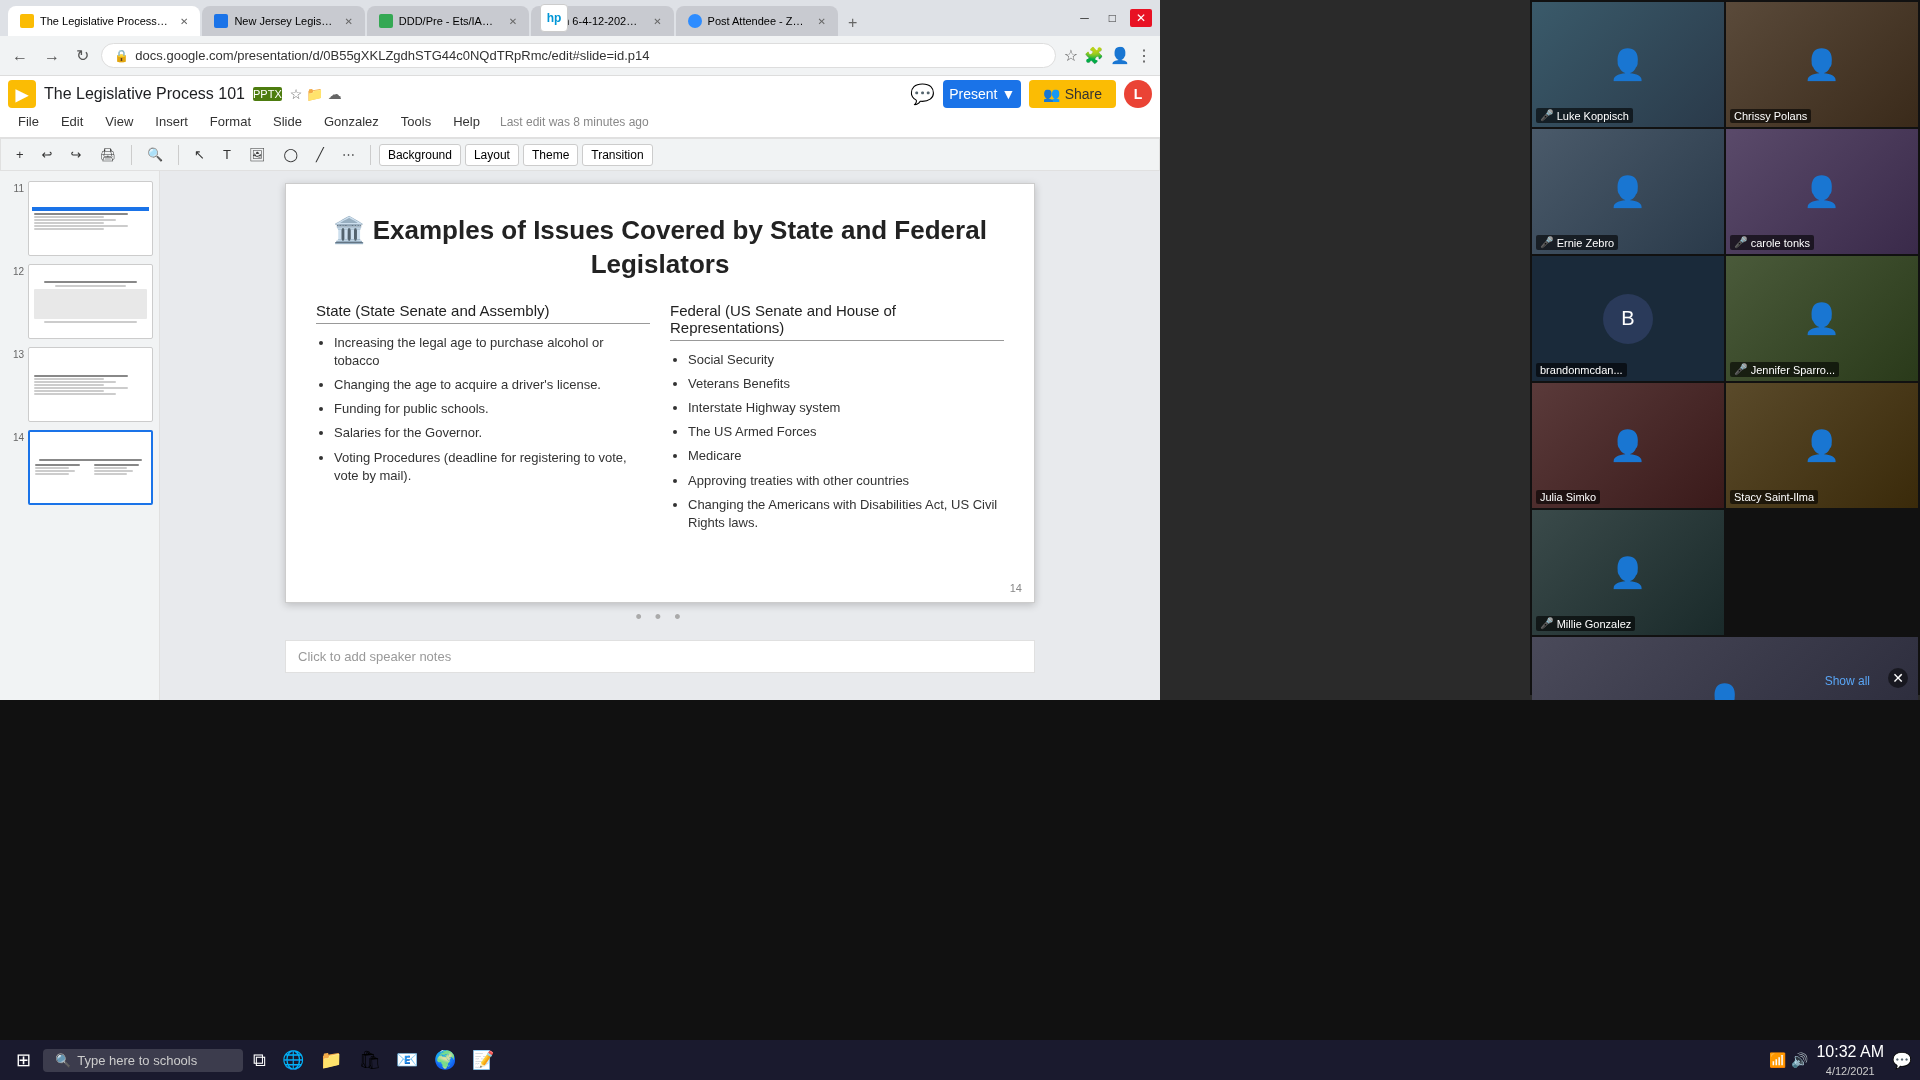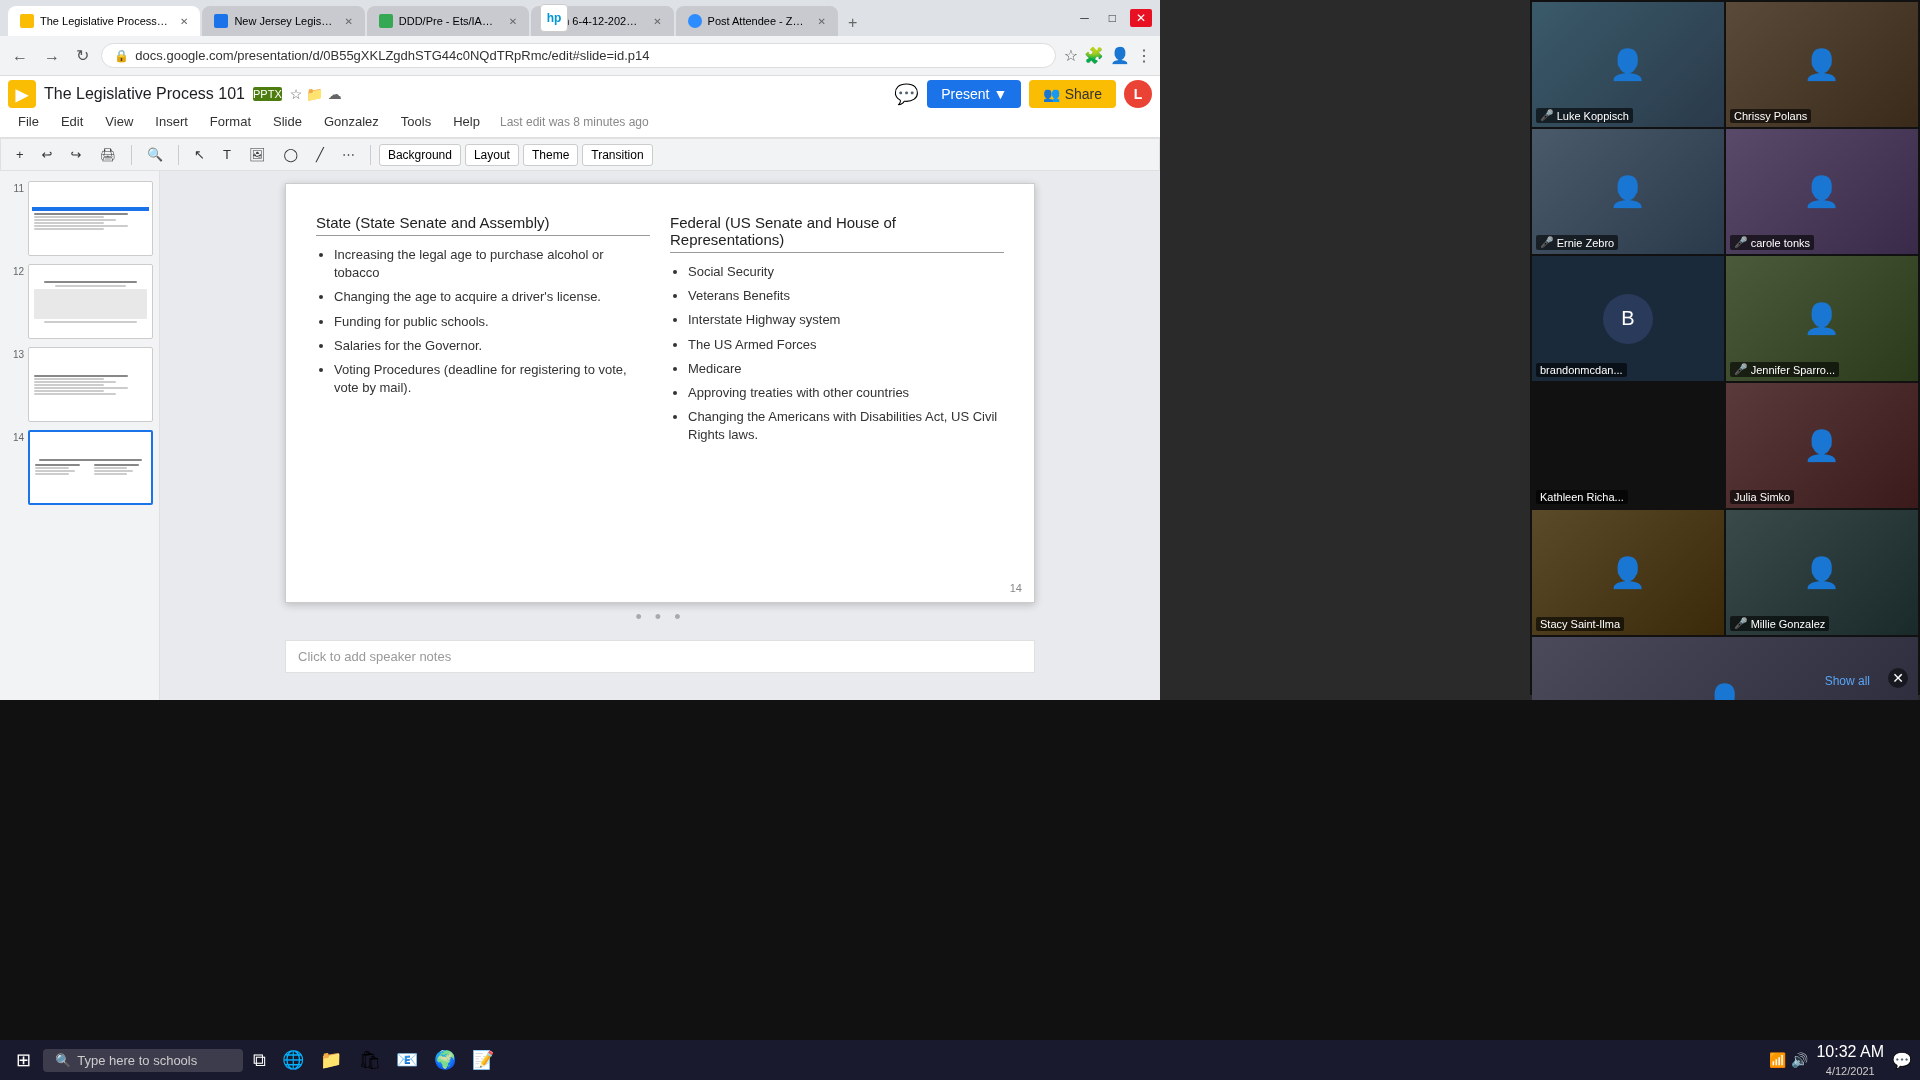--- a/index.html
+++ b/index.html
@@ -67,21 +67,21 @@
     .col-items { list-style: disc; padding-left: 18px; }
     .col-items li { font-size: 13px; color: #333; margin-bottom: 6px; line-height: 1.4; }
     .slide-number { position: absolute; bottom: 8px; right: 12px; font-size: 11px; color: #888; }
     .speaker-notes { background: #fff; width: 750px; margin-top: 8px; padding: 8px 12px; border: 1px solid #e0e0e0; font-size: 13px; color: #999; cursor: text; }
 
     
     .slides-bottom { background: #f1f3f4; border-top: 1px solid #e0e0e0; padding: 4px 8px; display: flex; align-items: center; gap: 8px; height: 36px; }
     .view-btn { font-size: 18px; color: #555; cursor: pointer; padding: 2px 6px; }
     .view-btn.active { background: #e8f0fe; border-radius: 3px; }
     .comment-btn { font-size: 20px; color: #555; cursor: pointer; }
-    .present-btn { background: #1a73e8; color: #fff; border: none; padding: 6px 14px; border-radius: 4px; font-size: 14px; cursor: pointer; display: flex; align-items: center; gap: 4px; }
+    .present-btn { background: #1a73e8; color: #fff; border: none; padding: 6px 6px; border-radius: 4px; font-size: 14px; cursor: pointer; display: flex; align-items: center; gap: 4px; }
     .share-btn { background: #fbbc04; color: #333; border: none; padding: 6px 14px; border-radius: 4px; font-size: 14px; cursor: pointer; font-weight: 500; }
     .user-avatar { width: 28px; height: 28px; background: #ea4335; border-radius: 50%; color: #fff; display: flex; align-items: center; justify-content: center; font-size: 14px; font-weight: bold; cursor: pointer; }
     .participant-tile { background: #2d2d2d; position: relative; display: flex; align-items: center; justify-content: center; overflow: hidden; min-height: 120px; }
     .participant-name { position: absolute; bottom: 4px; left: 4px; background: rgba(0,0,0,0.6); color: #fff; font-size: 11px; padding: 1px 4px; border-radius: 2px; display: flex; align-items: center; gap: 3px; }
 
     
     .taskbar { position: absolute; bottom: 0; left: 0; width: 1920px; height: 40px; background: #1a1a2e; display: flex; align-items: center; padding: 0 8px; gap: 4px; }
     .taskbar-start { font-size: 18px; color: #fff; cursor: pointer; padding: 4px 8px; }
     .taskbar-search { background: rgba(255,255,255,0.15); border-radius: 4px; padding: 4px 12px; color: #ccc; font-size: 13px; width: 200px; display: flex; align-items: center; gap: 6px; cursor: text; }
     .taskbar-icon { font-size: 18px; color: #fff; cursor: pointer; padding: 4px 6px; }
@@ -293,20 +293,23 @@
               </div>
             </div>
           </div>
         </div>
       </div>
 
     </div>
 
     <div class="main-slide-area">
       <div class="slide-canvas">
+        <div class="slide-title">
+          <span>🏛️ </span><span>Examples of Issues Covered by State and Federal Legislators</span>
+        </div>
         <div class="slide-columns">
 
           <div class="slide-col">
             <div class="col-header">State  (State Senate and Assembly)</div>
             <ul class="col-items">
               <li>Increasing the legal age to purchase alcohol or tobacco</li>
               <li>Changing the age to acquire a driver's license.</li>
               <li>Funding for public schools.</li>
               <li>Salaries for the Governor.</li>
               <li>Voting Procedures (deadline for registering to vote, vote by mail).</li>
@@ -402,26 +405,20 @@
     </div>
 
     <div class="participant-tile" style="background:#3a4a2a;position:relative;">
       <div style="width:100%;height:100%;background:linear-gradient(135deg,#4a5a3a,#2a3a1a);display:flex;align-items:center;justify-content:center;font-size:30px;">👤</div>
       <div class="participant-name">
         <span>🎤</span>
         <span>Jennifer Sparro...</span>
       </div>
     </div>
 
-    <div class="participant-tile" style="background:#111;position:relative;">
-      <div style="width:100%;height:100%;background:#111;display:flex;align-items:center;justify-content:center;"></div>
-      <div class="participant-name">
-        <span>Kathleen Richa...</span>
-      </div>
-    </div>
 
     <div class="participant-tile" style="background:#4a2a2a;position:relative;">
       <div style="width:100%;height:100%;background:linear-gradient(135deg,#5a3a3a,#3a1a1a);display:flex;align-items:center;justify-content:center;font-size:30px;">👤</div>
       <div class="participant-name">
         <span>Julia Simko</span>
       </div>
     </div>
 
     <div class="participant-tile" style="background:#3a2a1a;position:relative;">
       <div style="width:100%;height:100%;background:linear-gradient(135deg,#5a4a2a,#3a2a0a);display:flex;align-items:center;justify-content:center;font-size:30px;">👤</div>

